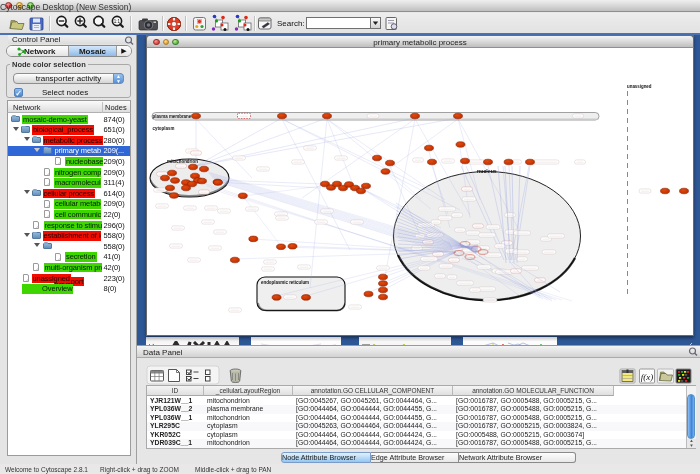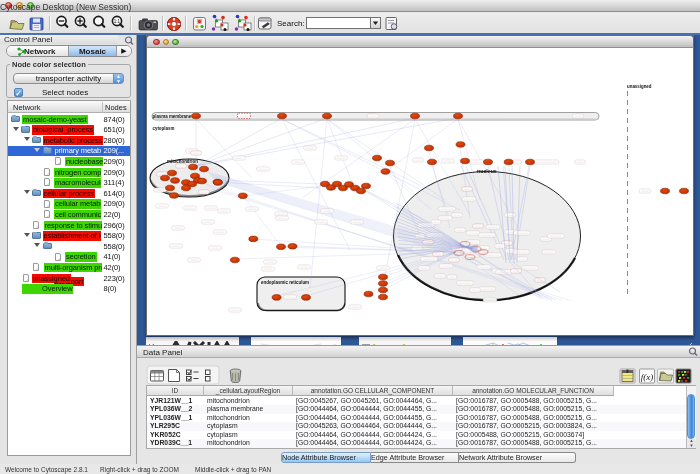--- a/index.html
+++ b/index.html
@@ -11,21 +11,21 @@
 #titlebar { left:0; top:0; width:700px; height:12px;
   background:linear-gradient(#efefef,#d6d6d6 55%,#bfbfbf); border-bottom:1px solid #8f8f8f; }
 .tl { position:absolute; top:2px; width:7px; height:7px; border-radius:50%; }
 #title-text { position:absolute; left:0; right:0; top:1.5px; text-align:left;
   font-size:8.5px; color:#333; }
 #toolbar { left:0; top:13px; width:700px; height:20px; background:linear-gradient(#ededed,#e2e2e2); }
 #blueline { left:0; top:33px; width:700px; height:1.5px; background:#4a72b4; }
 
 
 #cpanel { left:0; top:35px; width:137px; height:430px; background:#e4e4e4; border-right:1px solid #9f9f9f; }
-#cphead { left:0; top:35px; width:118px; height:9px; background:linear-gradient(#f2f2f2,#dcdcdc); font-size:8px; color:#222; padding-left:4px; line-height:9px; }
+#cphead { left:8px; top:35px; width:118px; height:9px; background:linear-gradient(#f2f2f2,#dcdcdc); font-size:8px; color:#222; padding-left:4px; line-height:9px; }
 #tabs { left:6px; top:45px; width:126px; height:12px; background:#fff; border:1px solid #8a8a8a; border-radius:6px; display:flex; overflow:hidden; font-size:8px; }
 #tab-net { width:62px; background:linear-gradient(#fefefe,#e3e3e3); border-right:1px solid #9a9a9a; text-align:center; line-height:11px; color:#222; font-weight:bold; }
 #tab-mos { width:48px; background:linear-gradient(#d5e7fa,#8fbbea); border-right:1px solid #9a9a9a; text-align:center; line-height:11px; font-weight:bold; color:#1a1a1a; }
 #tab-arr { flex:1; text-align:center; line-height:10px; font-size:7px; color:#111; background:linear-gradient(#fefefe,#e3e3e3);}
 #groupbox { left:6px; top:64px; width:125px; height:34px; border:1px solid #a8a8a8; border-radius:3px; }
 #grouplabel { left:10px; top:60px; background:#e4e4e4; padding:0 2px; font-size:7.5px; font-weight:bold; color:#333; }
 #dropdown { left:13px; top:73px; width:111px; height:11px; border:1px solid #8e8e8e; border-radius:4px; background:linear-gradient(#ffffff,#d4d4d4); font-size:8px; color:#111; text-align:center; line-height:10px; overflow:hidden; }
 #dd-step { left:113px; top:73px; width:11px; height:11px; border-radius:0 4px 4px 0; border:1px solid #6d8ebd; background:linear-gradient(#9cc4ee,#5590d8); color:#fff; font-size:5px; text-align:center; line-height:5px;}
 #checkbox { left:14px; top:88px; width:9px; height:9px; border:1px solid #5580b8; border-radius:2px; background:linear-gradient(#8fc0ee,#4a88d0); color:#fff; font-size:8px; line-height:9px; text-align:center; font-weight:bold;}
 #cblabel { left:26px; top:88px; font-size:8px; color:#111;padding-left:16px; }
@@ -277,20 +277,21 @@
       <div class="nval">8(0)</div>
     </div>
 </div>
 
 <div class="abs" id="desktop"></div>
 <div class="abs" id="netwin"></div>
 <div class="abs" id="nw-title">
   <div class="tl" style="left:6px; top:2.5px; width:6.5px; height:6.5px; background:radial-gradient(circle at 35% 30%,#f2a09a,#df4744 60%,#b03330); border:0.5px solid #9d2f2c;"></div>
   <div class="tl" style="left:15.5px; top:2.5px; width:6.5px; height:6.5px; background:radial-gradient(circle at 35% 30%,#fbe3a0,#f0a93a 60%,#c8822a); border:0.5px solid #ad7d25;"></div>
   <div class="tl" style="left:25px; top:2.5px; width:6.5px; height:6.5px; background:radial-gradient(circle at 35% 30%,#c4eda4,#5fc040 60%,#3f9330); border:0.5px solid #3d8030;"></div>
+  <div id="nw-text">primary metabolic process</div>
 </div>
 <svg class="abs" id="netsvg" style="left:147px; top:49px;" width="546" height="285" viewBox="147 49 546 285">
     <defs>
       <radialGradient id="nodeg" cx="0.4" cy="0.35" r="0.8">
         <stop offset="0" stop-color="#e04a10"></stop>
         <stop offset="0.7" stop-color="#c63300"></stop>
         <stop offset="1" stop-color="#a62a00"></stop>
       </radialGradient>
     </defs>
     <rect x="152" y="112.5" width="447" height="7.5" rx="3.7" fill="#efefef" stroke="#8a8a8a" stroke-width="0.8"></rect>

